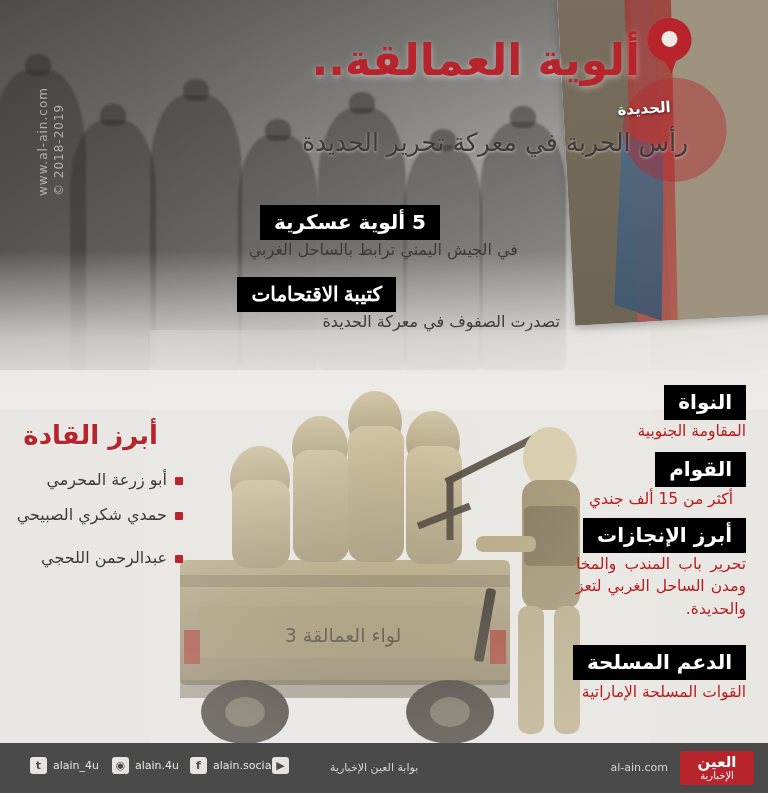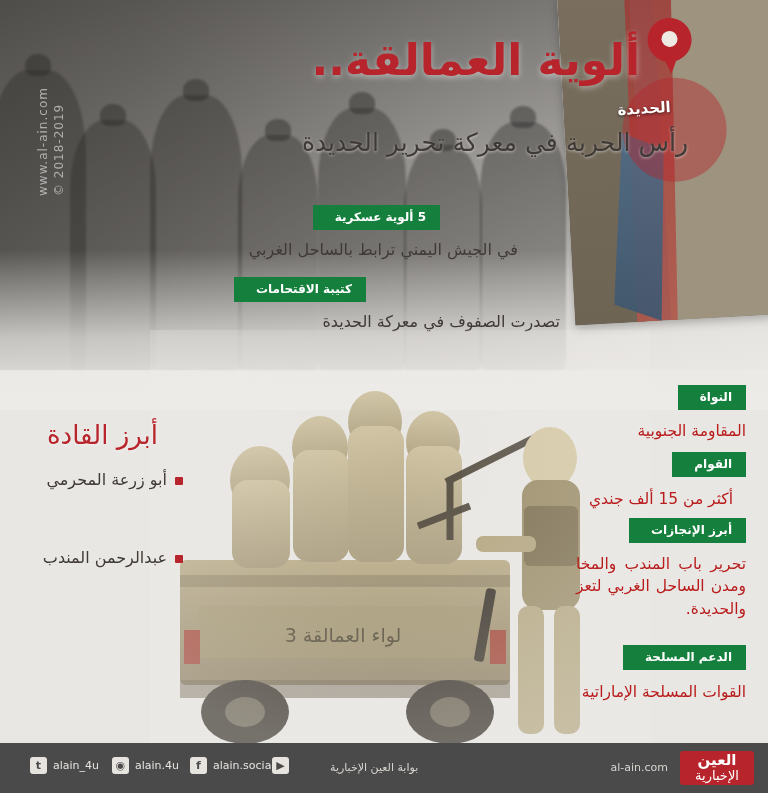--- a/index.html
+++ b/index.html
@@ -49,27 +49,27 @@
     direction:rtl;
   }
   .subhead{
     position:absolute;right:80px;top:128px;
     font-size:25px;color:#3f3a36;direction:rtl;
     text-shadow:0 1px 3px rgba(255,255,255,.5);
   }
 
   
   .tag{
-    display:inline-block;background:#15803d;color:#fff;
-    font-size:12px;font-weight:bold;padding:5px 14px 6px 22px;
+    display:inline-block;background:#000000;color:#fff;
+    font-size:20px;font-weight:bold;padding:5px 14px 6px 14px;
     direction:rtl;white-space:nowrap;
   }
   .tagline1{position:absolute;right:328px;top:205px;}
   .tagtext1{position:absolute;right:250px;top:240px;font-size:16px;color:#3f3a36;direction:rtl;}
-  .tagline2{position:absolute;right:402px;top:277px;}
+  .tagline2{position:absolute;right:372px;top:277px;font-family:Liberation Serif, serif;}
   .tagtext2{position:absolute;right:208px;top:312px;font-size:16px;color:#3f3a36;direction:rtl;}
 
   
   .mapcard{
     position:absolute;left:566px;top:-10px;width:210px;height:330px;
     transform:rotate(-3.2deg);
     background:#cfc6ae;
     box-shadow:0 3px 10px rgba(0,0,0,.25);
     overflow:hidden;
   }
@@ -112,21 +112,21 @@
   
   .watermark{
     position:absolute;left:36px;top:196px;width:120px;height:120px;
     color:rgba(255,255,255,.55);font-size:12px;letter-spacing:1px;
     transform:rotate(-90deg);transform-origin:left top;direction:ltr;
   }
   .wm-line{position:absolute;white-space:nowrap;}
 
   
   .leaders-title{
-    position:absolute;right:610px;top:420px;font-size:26px;font-weight:normal;color:#b8242b;direction:rtl;
+    position:absolute;right:610px;top:420px;font-size:26px;font-weight:bold;color:#b8242b;direction:rtl;
     text-shadow:0 1px 3px rgba(255,255,255,.5);
   }
   .leader{
     position:absolute;right:585px;font-size:16px;color:#3f3a36;direction:rtl;white-space:nowrap;
   }
   .leader .bullet{
     display:inline-block;width:8px;height:8px;background:#b8242b;
     border-radius:1px;margin-left:8px;vertical-align:middle;
   }
   .l0{top:470px;}
@@ -165,21 +165,21 @@
   }
   .footer-url{
     position:absolute;right:100px;top:18px;color:#d9d5d0;font-size:11px;direction:ltr;
   }
   .footer-logo{
     position:absolute;right:14px;top:8px;width:74px;height:34px;background:#b8242b;
     display:flex;flex-direction:column;align-items:center;justify-content:center;color:#fff;
     border-radius:3px;line-height:1.05;
   }
   .footer-logo .fl1{font-size:15px;font-weight:bold;}
-  .footer-logo .fl2{font-size:13px;}
+  .footer-logo .fl2{font-size:10px;}
 </style>
 </head>
 <body>
 
 <div class="canvas">
 
   <div class="topband">
     <div class="soldier" style="left:-10px;width:96px;height:300px;">
         <span class="head"></span>
       </div>
@@ -293,22 +293,25 @@
       <rect x="330" y="258" width="10" height="74" rx="3" fill="#3b352c" transform="rotate(10 335 295)"></rect>
     </g>
 
     <rect x="0" y="0" width="500" height="430" fill="url(#haze)" opacity=".35"></rect>
   </svg>
 
   <div class="leaders-title">أبرز القادة</div>
   <div class="leader l0">
     <span class="bullet"></span><span>أبو زرعة المحرمي</span>
   </div>
+  <div class="leader l1">
+    <span class="bullet"></span><span>حمدي شكري الصبيحي</span>
+  </div>
   <div class="leader l2">
-    <span class="bullet"></span><span>عبدالرحمن المندب</span>
+    <span class="bullet"></span><span>عبدالرحمن اللحجي</span>
   </div>
 
   <div class="tag rc-tag rc1-tag">النواة</div>
   <div class="rc-text rc1-text">المقاومة الجنوبية</div>
 
   <div class="tag rc-tag rc2-tag">القوام</div>
   <div class="rc-text rc2-text">أكثر من 15 ألف جندي</div>
 
   <div class="tag rc-tag rc3-tag">أبرز الإنجازات</div>
   <div class="rc-text rc3-text">تحرير باب المندب والمخا ومدن الساحل الغربي لتعز والحديدة.</div>

